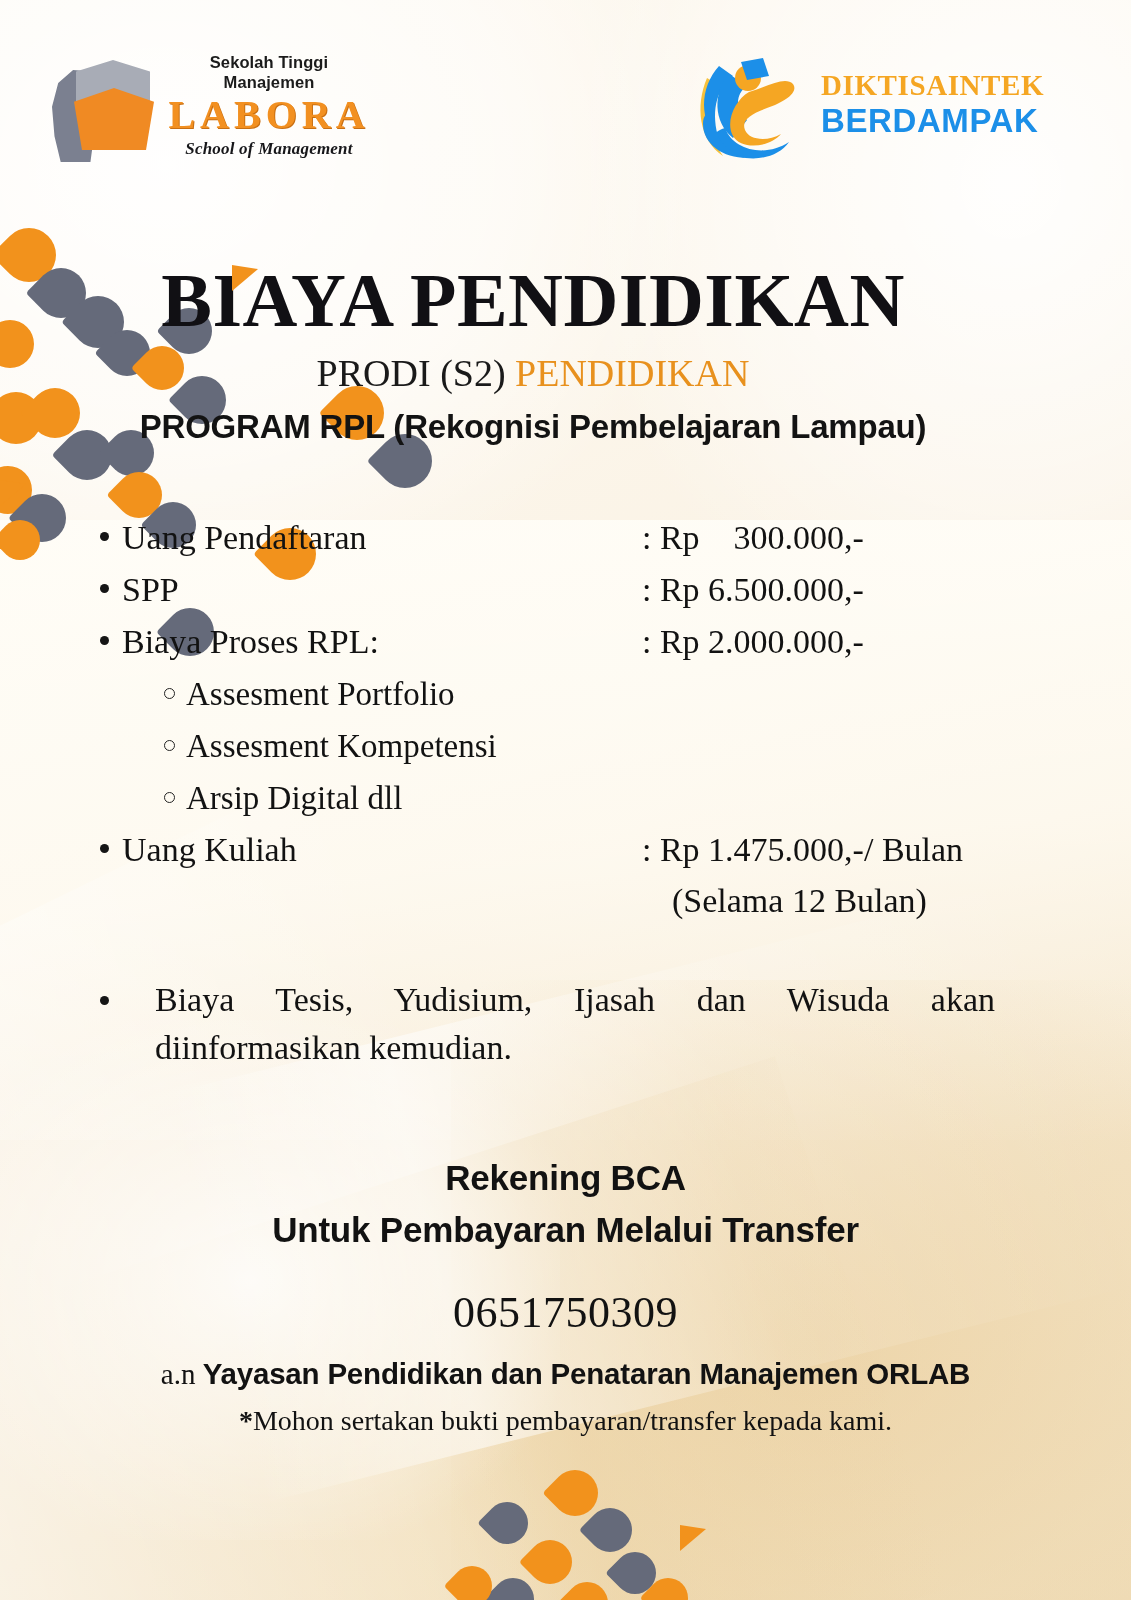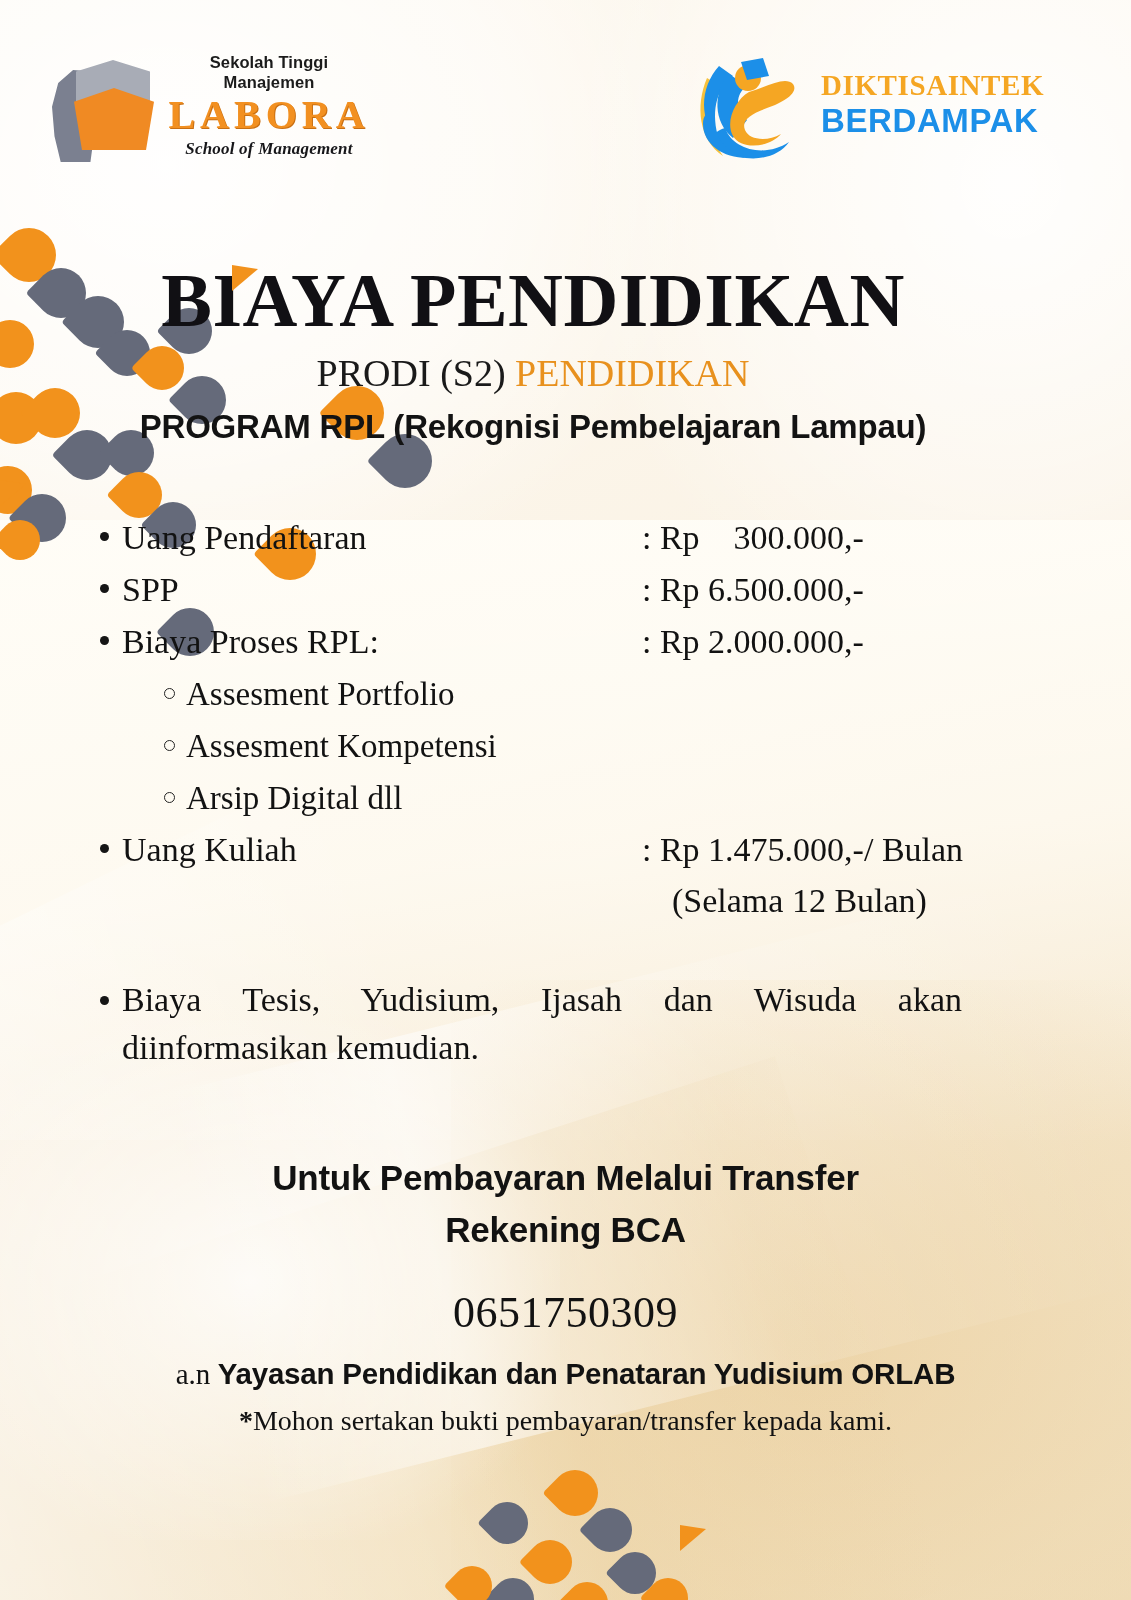--- a/index.html
+++ b/index.html
@@ -121,21 +121,21 @@
   .val{
     flex:1 1 auto;font-family:"Liberation Serif",serif;font-size:34px;line-height:52px;color:#121212;white-space:pre;
   }
   .row.sub .bullet{width:34px;}
   .row.sub{margin-left:64px;}
   .row.sub .lbl{font-size:33px;}
   .val-cont{
     font-family:"Liberation Serif",serif;font-size:34px;line-height:50px;color:#121212;
     margin-left:584px;white-space:pre;
   }
-  .note-row{display:flex;align-items:flex-start;margin-top:50px;}
+  .note-row{display:flex;align-items:flex-start;margin-top:50px;gap:33px;}
   .note-row .bullet{padding-top:20px;}
   .note-txt{
     flex:1 1 auto;font-family:"Liberation Serif",serif;font-size:34px;line-height:48px;color:#121212;
     max-width:840px;text-align:justify;
   }
 
   
   .pay{position:absolute;left:0;top:1152px;width:1131px;text-align:center;}
   .pay-h{
     font-family:"Liberation Sans",sans-serif;font-weight:bold;font-size:35px;line-height:52px;color:#121212;letter-spacing:-.2px;
@@ -289,23 +289,23 @@
     <div class="val-cont">(Selama 12 Bulan)</div>
     <div class="note-row">
       <span class="bullet">
           <span class="dot"></span>
         </span>
       <span class="note-txt">Biaya Tesis, Yudisium, Ijasah dan Wisuda akan diinformasikan kemudian.</span>
     </div>
   </div>
 
   <div class="pay">
+    <div class="pay-h">Rekening BCA</div>
     <div class="pay-h">Untuk Pembayaran Melalui Transfer</div>
-    <div class="pay-h">Rekening BCA</div>
     <div class="pay-num">0651750309</div>
-    <div class="pay-an"><span>a.n </span><b>Yayasan Pendidikan dan Penataran Yudisium ORLAB</b></div>
+    <div class="pay-an"><span>a.n </span><b>Yayasan Pendidikan dan Penataran Manajemen ORLAB</b></div>
     <div class="pay-note"><b>*</b><span>Mohon sertakan bukti pembayaran/transfer kepada kami.</span></div>
   </div>
 
 <div class="tri" style="left: 232px; top: 265px; border-left: 26px solid rgb(242, 146, 28); border-bottom: 22px solid transparent; border-top: 4px solid transparent;"></div>
     <div class="tri" style="left: 0px; top: 480px; border-left: 26px solid rgb(242, 146, 28); border-bottom: 22px solid transparent; border-top: 4px solid transparent;"></div>
     <div class="tri" style="left: 680px; top: 1525px; border-left: 26px solid rgb(242, 146, 28); border-bottom: 22px solid transparent; border-top: 4px solid transparent;"></div>
   </div>
 
 </body></html>

